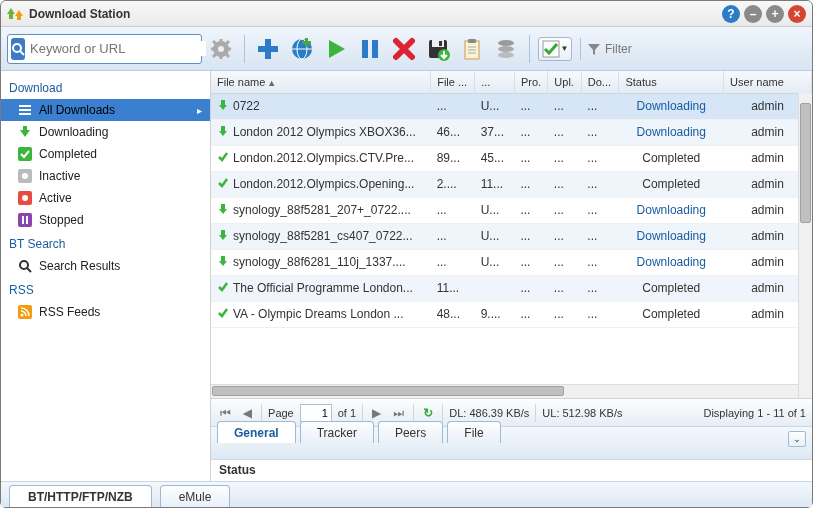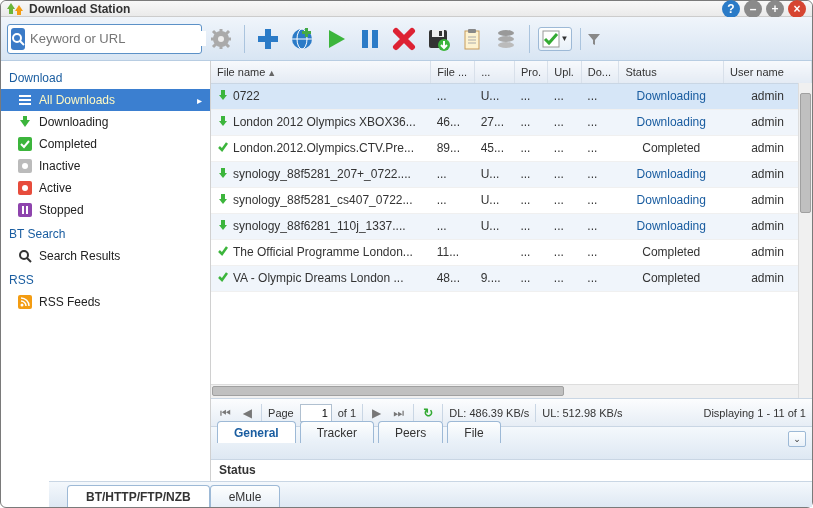--- a/index.html
+++ b/index.html
@@ -1,18 +1,18 @@
 <!DOCTYPE html>
 <html><head>
 <meta charset="utf-8">
 <style>
 * { box-sizing: border-box; margin: 0; padding: 0; }
 body { font-family: Arial, Helvetica, sans-serif; font-size: 12px; color: #333; background: #fff; width: 813px; height: 508px; overflow: hidden; }
 .window { width: 813px; height: 508px; border: 1px solid #7a7a7a; border-radius: 6px; background: #fff; display: flex; flex-direction: column; }
-.titlebar { height: 16px; background: linear-gradient(#f8f8f8,#eaeaea); border-bottom: 1px solid #ccc; display: flex; align-items: center; padding: 0 6px; border-radius: 6px 6px 0 0; }
+.titlebar { height: 26px; background: linear-gradient(#f8f8f8,#eaeaea); border-bottom: 1px solid #ccc; display: flex; align-items: center; padding: 0 6px; border-radius: 6px 6px 0 0; }
 .titlebar .app-icon { width: 16px; height: 16px; margin-right: 6px; display: inline-flex; }
 .titlebar .title { font-weight: bold; color: #333; font-size: 12px; }
 .titlebar .spacer { flex: 1; }
 .win-btn { width: 18px; height: 18px; border-radius: 50%; margin-left: 4px; display: inline-flex; align-items: center; justify-content: center; font-size: 12px; color: #fff; font-weight: bold; cursor: pointer; }
 .win-help { background: #2b7bc7; }
 .win-min { background: #8a8a8a; }
 .win-max { background: #8a8a8a; }
 .win-close { background: #d64531; }
 .toolbar { height: 44px; background: linear-gradient(#f0f5fb,#d8e5f3); border-bottom: 1px solid #b8cde2; display: flex; align-items: center; padding: 0 6px; gap: 4px; }
 .searchbox { width: 195px; height: 30px; border: 1px solid #5c91c7; border-radius: 3px; background: #fff; display: flex; align-items: center; }
@@ -20,21 +20,21 @@
 .searchbox input { border: none; outline: none; flex: 1; font-size: 13px; color: #999; padding-left: 2px; }
 .tool-icon { width: 30px; height: 30px; display: inline-flex; align-items: center; justify-content: center; cursor: pointer; }
 .divider { width: 1px; height: 28px; background: #aac4de; margin: 0 4px; }
 .filterbox { flex: 1; height: 22px; display: flex; align-items: center; border-left:1px solid #aac4de; padding-left:6px; margin-left:4px; }
 .filterbox input { border: none; outline: none; flex: 1; font-size: 12px; color: #999; background: transparent; }
 .body { flex: 1; display: flex; overflow: hidden; }
 .sidebar { width: 210px; background: #fff; border-right: 1px solid #d0d0d0; padding: 4px 0; }
 .side-hdr { color: #1a5da0; font-weight: normal; padding: 6px 8px 4px; font-size: 12px; }
 .side-item { height: 22px; display: flex; align-items: center; padding: 0 8px 0 16px; cursor: pointer; gap: 6px; }
 .side-item.selected { background: #3b7fd0; color: #fff; }
-.side-item.selected .lbl { color: #fef9c3; }
+.side-item.selected .lbl { color: #000000; }
 .side-item .iconbox { width: 16px; height: 16px; display: inline-flex; align-items: center; justify-content: center; }
 .side-item .lbl { flex: 1; color: #222; }
 .side-item .chev { color: #fff; font-size: 10px; }
 .main { flex: 1; display: flex; flex-direction: column; overflow: hidden; }
 .grid-wrap { flex: 1; display:flex; flex-direction:column; overflow: hidden; position:relative; }
 .grid { flex: 1; overflow: hidden; }
 table { width: 100%; border-collapse: collapse; table-layout: fixed; }
 th { background: linear-gradient(#f7f9fc,#e4ebf4); border-bottom: 1px solid #c9d6e4; border-right: 1px solid #d8e0ea; font-weight: normal; font-size: 11px; color: #333; text-align: left; padding: 4px 6px; height: 22px; white-space: nowrap; overflow: hidden; text-overflow: ellipsis; }
 td { border-bottom: 1px solid #f0f0f0; font-size: 12px; padding: 0 6px; height: 26px; white-space: nowrap; overflow: hidden; text-overflow: ellipsis; }
 tbody tr:nth-child(even) { background: #f0f5fb; }
@@ -46,21 +46,21 @@
 .pager { height: 28px; border-top: 1px solid #c9d6e4; background: linear-gradient(#fcfdfe,#e6edf5); display: flex; align-items: center; padding: 0 6px; font-size: 11px; gap: 6px; color: #333; }
 .pager .pbtn { color: #777; cursor: pointer; font-size: 12px; padding: 0 3px;}
 .pager .pbtn.enabled { color: #333; }
 .pager input { width: 32px; height: 18px; border: 1px solid #b0c0d0; text-align: right; padding: 0 3px; font-size: 11px; }
 .pager .vsep { width: 1px; height: 18px; background: #c9d6e4; }
 .tabs { height: 26px; border-top: 1px solid #c9d6e4; background: linear-gradient(#f4f8fc,#dee8f3); display: flex; align-items: flex-end; padding: 16px 6px; gap: 4px; position:relative; }
 .tab { height: 22px; padding: 0 16px; border: 1px solid #9db9d6; border-bottom: none; border-radius: 4px 4px 0 0; background: linear-gradient(#fdfefe,#e8f0f8); display: flex; align-items: center; font-size: 12px; color: #333; cursor: pointer; }
 .tab.active { background: #fff; font-weight: bold; color: #1a5da0; }
 .tabs .collapse { position:absolute; right:6px; top:4px; width:18px; height:16px; border:1px solid #9db9d6; border-radius:2px; background:linear-gradient(#fdfefe,#e8f0f8); display:flex; align-items:center; justify-content:center; font-size:9px; cursor:pointer; }
 .status-panel { height: 22px; border-top: 1px solid #c9d6e4; padding: 3px 8px; font-weight: bold; font-size: 12px; color: #333; background:#fff; }
-.bottom-tabs { height: 26px; border-top: 1px solid #c9d6e4; background: linear-gradient(#f4f8fc,#dee8f3); display: flex; align-items: flex-end; padding: 0 18px; gap: 0; margin-left: 48px; }
+.bottom-tabs { height: 26px; border-top: 1px solid #c9d6e4; background: linear-gradient(#f4f8fc,#dee8f3); display: flex; align-items: flex-end; padding: 0 8px; gap: 8px; }
 .btab { height: 22px; padding: 0 18px; border: 1px solid #9db9d6; border-bottom: none; border-radius: 4px 4px 0 0; background: linear-gradient(#fdfefe,#e8f0f8); font-size: 12px; cursor: pointer; display:flex; align-items:center; }
 .btab.active { background: #fff; font-weight: bold; }
 .scrollbar-v { position:absolute; right:0; top:22px; bottom:0; width:14px; background:#f0f0f0; border-left:1px solid #ddd; }
 .scrollbar-v .thumb { background:#c0c0c0; border:1px solid #a0a0a0; border-radius:2px; margin:1px; height:120px; margin-top:10px; }
 .scrollbar-h { position:absolute; left:0; right:14px; bottom:0; height:14px; background:#f0f0f0; border-top:1px solid #ddd; }
 .scrollbar-h .thumb { background:#c0c0c0; border:1px solid #a0a0a0; border-radius:2px; margin:1px; width:60%; height:10px; }
 .sort-arrow { font-size:9px; color:#666; margin-left:2px;}
 </style>
 </head>
 <body>
@@ -170,20 +170,21 @@
       <svg width="18" height="18" viewBox="0 0 18 18">
           <rect x="1" y="1" width="16" height="16" fill="#fff" stroke="#999"></rect>
           <path d="M3 9 L7 13 L15 4" stroke="#3a3" stroke-width="3" fill="none"></path>
         </svg>
       <span style="font-size:8px; margin-left:1px;">▼</span>
     </span>
     <div class="filterbox">
       <svg width="14" height="14" viewBox="0 0 14 14">
           <path d="M1 2 L13 2 L8 8 L8 13 L6 12 L6 8 Z" fill="#888"></path>
         </svg>
+      <input type="text" style="margin-left: 4px;" placeholder="Filter">
     </div>
   </div>
 
   <div class="body">
     <div class="sidebar" id="sidebar">
         <div class="side-hdr">Download</div>
         <div class="side-item selected">
           <span class="iconbox">
             <svg width="14" height="14">
               <rect x="1" y="2" width="12" height="2" fill="#fff"></rect>
@@ -313,38 +314,55 @@
                   <td>
                     <div class="fname-cell">
                       <span><svg width="12" height="12">
                           <path d="M6 11 L2 6 L10 6 Z" fill="#3cb53c"></path>
                           <rect x="4" y="1" width="4" height="6" fill="#3cb53c"></rect>
                         </svg></span>
                       <span>London 2012 Olympics XBOX36...</span>
                     </div>
                   </td>
                   <td>46...</td>
-                  <td>27...</td>
+                  <td>37...</td>
                   <td>...</td>
                   <td>...</td>
                   <td>...</td>
                   <td class="status-dl" style="text-align:center">Downloading</td>
                   <td class="user-cell">admin</td>
                 </tr>
                 <tr>
                   <td>
                     <div class="fname-cell">
                       <span><svg width="12" height="12">
                           <path d="M2 6 L5 9 L10 2" stroke="#3cb53c" stroke-width="2.5" fill="none"></path>
                         </svg></span>
                       <span>London.2012.Olympics.CTV.Pre...</span>
                     </div>
                   </td>
                   <td>89...</td>
                   <td>45...</td>
+                  <td>...</td>
+                  <td>...</td>
+                  <td>...</td>
+                  <td class="status-cp" style="text-align:center">Completed</td>
+                  <td class="user-cell">admin</td>
+                </tr>
+                <tr>
+                  <td>
+                    <div class="fname-cell">
+                      <span><svg width="12" height="12">
+                          <path d="M2 6 L5 9 L10 2" stroke="#3cb53c" stroke-width="2.5" fill="none"></path>
+                        </svg></span>
+                      <span>London.2012.Olympics.Opening...</span>
+                    </div>
+                  </td>
+                  <td>2....</td>
+                  <td>11...</td>
                   <td>...</td>
                   <td>...</td>
                   <td>...</td>
                   <td class="status-cp" style="text-align:center">Completed</td>
                   <td class="user-cell">admin</td>
                 </tr>
                 <tr>
                   <td>
                     <div class="fname-cell">
                       <span><svg width="12" height="12">

